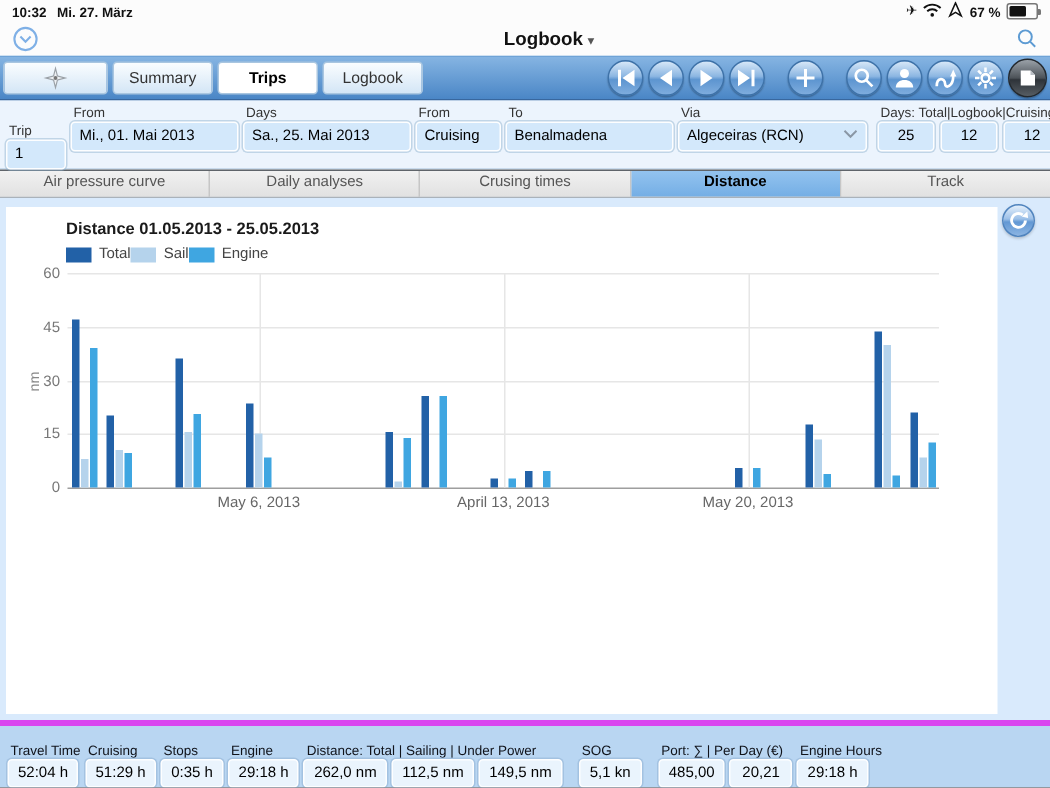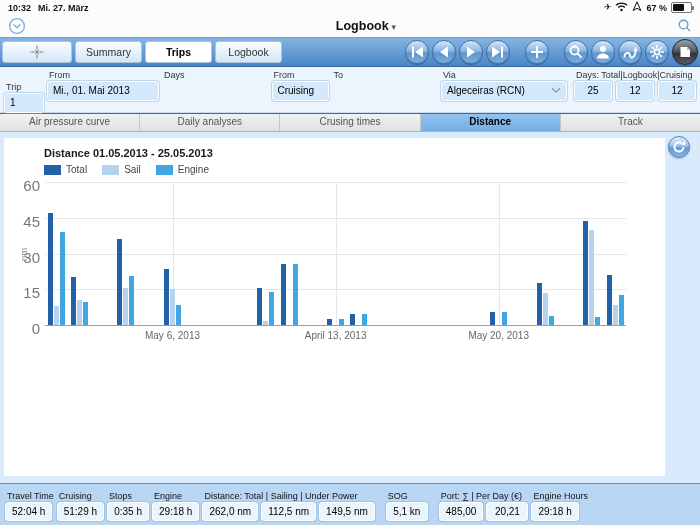--- a/index.html
+++ b/index.html
@@ -47,36 +47,36 @@
   
   .viewtabs{height:17px;display:flex;border-top:1px solid #5f646a;border-bottom:1px solid #aab2ba;background:#e8e8e8;}
   .vtab{flex:1;font-size:10px;color:#555;text-align:center;line-height:15px;background:linear-gradient(#f1f1f1,#e1e1e1);
         border-right:1px solid #c6c6c6;cursor:default;}
   .vtab:last-child{border-right:none;}
   .vtab.sel{background:linear-gradient(#93c3ef,#74aee5);color:#000;font-weight:bold;}
   
   .content{position:relative;height:364px;background:#d9eafc;}
   .panel{position:absolute;left:4px;top:6px;width:661px;height:338px;background:#fff;}
   .chart-title{position:absolute;left:40px;top:9px;font-size:11px;font-weight:bold;color:#1a1a1a;}
-  .legend{position:absolute;left:40px;top:26px;display:flex;gap:15px;}
+  .legend{position:absolute;left:40px;top:26px;display:flex;}
   .leg-item{display:flex;align-items:center;gap:5px;font-size:10px;color:#444;}
   .leg-sw{width:17px;height:10px;display:inline-block;}
   .gridh{position:absolute;height:1px;background:#e6e6e6;}
   .gridh.axis{background:#9e9e9e;}
   .gridv{position:absolute;width:1px;background:#e6e6e6;}
-  .ytick{position:absolute;width:30px;text-align:right;font-size:15px;color:#777;}
+  .ytick{position:absolute;width:30px;text-align:right;font-size:10px;color:#777;}
   .xtick{position:absolute;width:90px;margin-left:-45px;text-align:center;font-size:10px;color:#666;}
   .ylab{position:absolute;left:14px;font-size:9.5px;color:#888;transform:rotate(-90deg);transform-origin:left top;}
   .bar{position:absolute;}
   .refresh-btn{position:absolute;right:10px;top:4px;width:22px;height:22px;border-radius:50%;padding:0;
                border:1px solid #4f83bd;background:linear-gradient(#e3effb 0%,#9cc0e8 45%,#6298d4 55%,#8bb4e2 100%);
                display:flex;align-items:center;justify-content:center;box-shadow:0 1px 2px rgba(0,0,0,.2);}
   
-  .footer{position:absolute;left:0;right:0;bottom:0;height:38px;background:#b9d6f2;border-top:1px solid #d946ef;
-          display:flex;align-items:center;padding:3px 0 0 5px;gap:3px;}
+  .footer{position:absolute;left:0;right:0;bottom:0;height:38px;background:#b9d6f2;border-top:4px solid #d946ef;
+          display:flex;align-items:flex-end;padding:3px 0 0 5px;gap:3px;}
   .fgroup{display:flex;flex-direction:column;}
   .fgroup.gap{margin-left:8px;}
   .flabel{font-size:9px;color:#10131a;height:11px;line-height:11px;padding-left:2px;white-space:nowrap;}
   .fboxes{display:flex;gap:3px;}
   .fbox{height:17px;line-height:17px;background:#eaf4fd;border:1px solid #fdfeff;box-shadow:0 0 0 1px rgba(130,165,200,.4);
         border-radius:3px;font-size:10px;color:#000;padding:0 6px;min-width:28px;text-align:center;white-space:nowrap;}
 </style>
 </head>
 <body>
 
@@ -211,29 +211,35 @@
         </div>
       </div>
       <div class="tcol" style="width: 112px;">
         <div class="tlabel">From</div>
         <div class="tbox" style="width: 100px;">
           <span class="grow">Mi., 01. Mai 2013</span>
         </div>
       </div>
       <div class="tcol" style="width: 112px;">
         <div class="tlabel">Days</div>
+        <div class="tbox" style="width: 100px;">
+          <span class="grow">Sa., 25. Mai 2013</span>
+        </div>
       </div>
       <div class="tcol" style="width: 57px;">
         <div class="tlabel">From</div>
         <div class="tbox" style="width: 45px;">
           <span class="grow">Cruising</span>
         </div>
       </div>
       <div class="tcol" style="width: 112px;">
         <div class="tlabel">To</div>
+        <div class="tbox" style="width: 100px;">
+          <span class="grow">Benalmadena</span>
+        </div>
       </div>
       <div class="tcol" style="width: 126px;">
         <div class="tlabel">Via</div>
         <div class="tbox" style="width: 114px;">
           <span class="grow">Algeceiras (RCN)</span>
           <span><svg width="10" height="7" viewBox="0 0 10 7">
               <path d="M1 1.2l4 4 4-4" fill="none" stroke="#8a97a5" stroke-width="1.3"></path>
             </svg></span>
         </div>
       </div>

